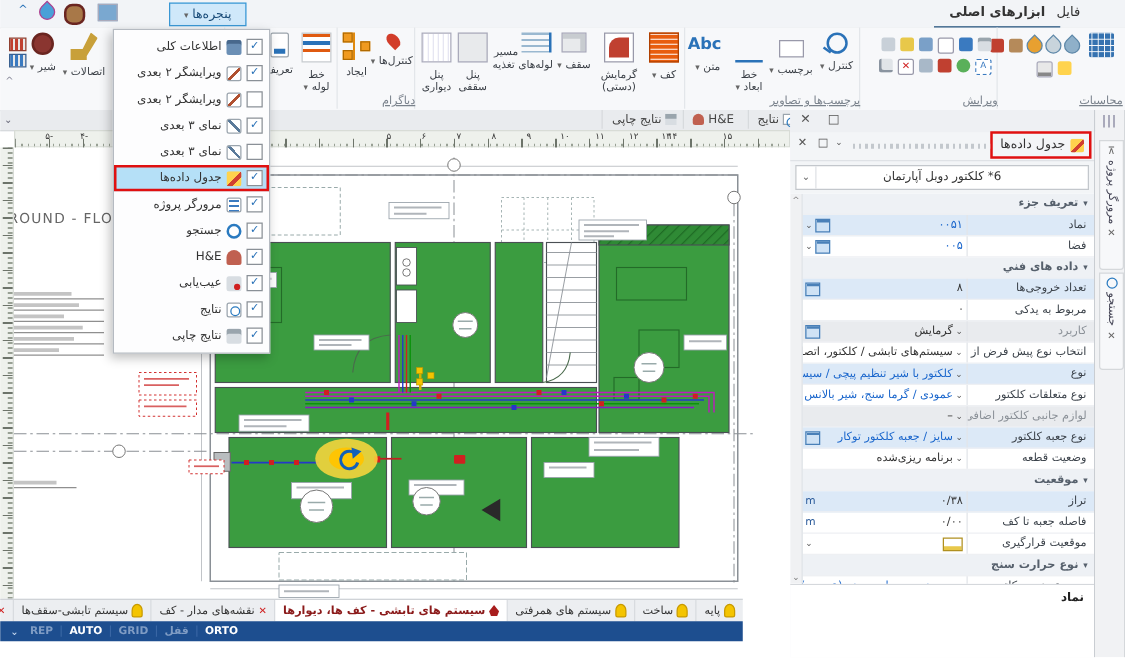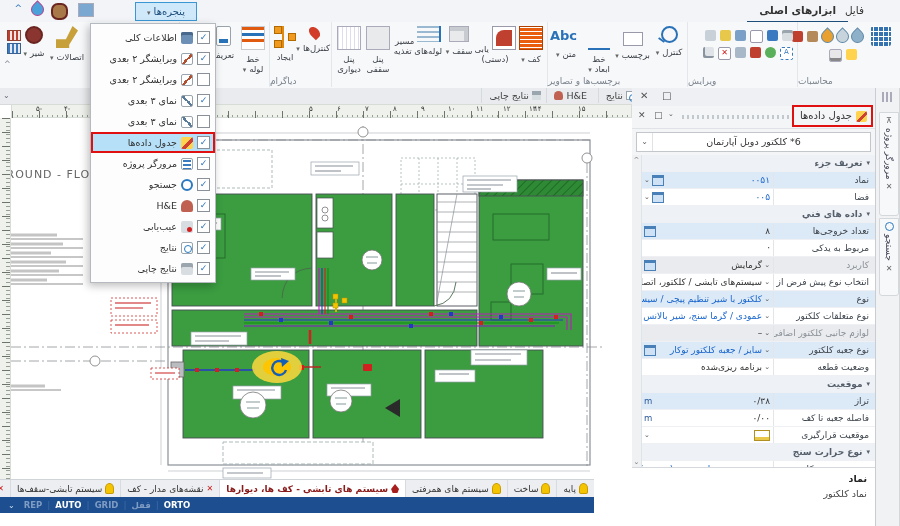--- a/index.html
+++ b/index.html
@@ -11,21 +11,21 @@
   .apptab{position:absolute;top:0;height:21px;line-height:21px;padding:0 12px;font-size:10.5px;color:#333;}
   .apptab.active{font-weight:bold;border-bottom:2px solid #1f4e79;}
   .qa-ico{position:absolute;top:3px;width:16px;height:16px;}
   .btn-windows{position:absolute;top:2px;height:17px;line-height:17px;padding:0 7px;background:#cfe8fa;
       border:1px solid #3a97d4;font-size:10px;color:#1b4d7a;}
   .btn-layout{position:absolute;top:2px;height:17px;line-height:17px;padding:0 6px;font-size:10px;color:#444;}
   .chev-s{font-size:7px;color:#666;margin-right:3px;}
   
   .ribbon{left:0;top:22px;width:900px;height:66px;background:#f7f8fa;border-bottom:1px solid #d9dce0;}
   .rgroup{position:absolute;top:0;height:65px;border-left:1px solid #e3e6ea;}
-  .rglabel{position:absolute;bottom:1px;left:0;right:0;text-align:left;font-size:9px;color:#7a828c;}
+  .rglabel{position:absolute;bottom:1px;left:0;right:0;text-align:right;font-size:9px;color:#7a828c;text-decoration:underline;}
   .rbtn{position:absolute;top:4px;text-align:center;font-size:8.5px;color:#3a3f46;line-height:1.15;}
   .rbtn .bigico{margin:0 auto 2px auto;width:22px;height:22px;}
   .ico{display:inline-block;}
   .i-drop{width:11px;height:11px;background:#8fb0c9;border:1px solid #5d87a8;border-radius:0 50% 50% 50%;transform:rotate(45deg);}
   .i-calc{width:20px;height:20px;background:#3572b0;border-radius:2px;
       background-image:linear-gradient(#fff 1px,transparent 1px),linear-gradient(90deg,#fff 1px,transparent 1px);
       background-size:5px 5px;background-position:2px 5px;}
   .i-mag{width:14px;height:14px;border:2px solid #2a72b8;border-radius:50%;position:relative;}
   .i-mag:after{content:"";position:absolute;left:-5px;top:11px;width:7px;height:2px;background:#2a72b8;transform:rotate(35deg);}
   .i-abc{color:#2a72b8;font-weight:bold;font-size:13px;line-height:20px;}
@@ -230,21 +230,21 @@
       <div class="rglabel">برچسب‌ها و تصاویر</div>
     </div>
 
     <div class="rgroup" style="right:352px;width:216px">
       <div class="rbtn" style="right:2px;width:30px">
         <span class="ico i-floor bigico"></span>
         <span>کف</span><span class="chev-s">▾</span>
       </div>
       <div class="rbtn" style="right:32px;width:42px">
         <span class="ico i-wallm bigico"></span>
-        <span>یابی (دستی)</span>
+        <span>گرمایش (دستی)</span>
       </div>
       <div class="rbtn" style="right:74px;width:30px">
         <span class="ico bigico" style="width:18px;height:14px;background:#e8eaec;border:1px solid #aab;box-shadow:inset -4px 4px #c8ccd0"></span>
         <span>سقف</span><span class="chev-s">▾</span>
       </div>
       <div class="rbtn" style="right:104px;width:52px">
         <span class="ico i-feed bigico" style="height:16px"></span>
         <span>مسیر لوله‌های تغذیه</span>
       </div>
       <div class="rbtn" style="right:156px;width:28px">
@@ -806,21 +806,20 @@
 
       </div>
       <div class="pscroll">
         <span>^</span>
         <span class="dn">⌄</span>
       </div>
     </div>
 
     <div class="pdesc">
       <div class="t">نماد</div>
-      <div class="d">نماد کلکتور</div>
     </div>
   </div>
 
   <div class="abs strip">
     <div class="grip"></div>
     <div class="vtab" style="top:24px;height:96px">
       <span class="vx">⊼</span>
       <span class="vt">مرورگر پروژه</span>
       <span class="vx">✕</span>
     </div>

